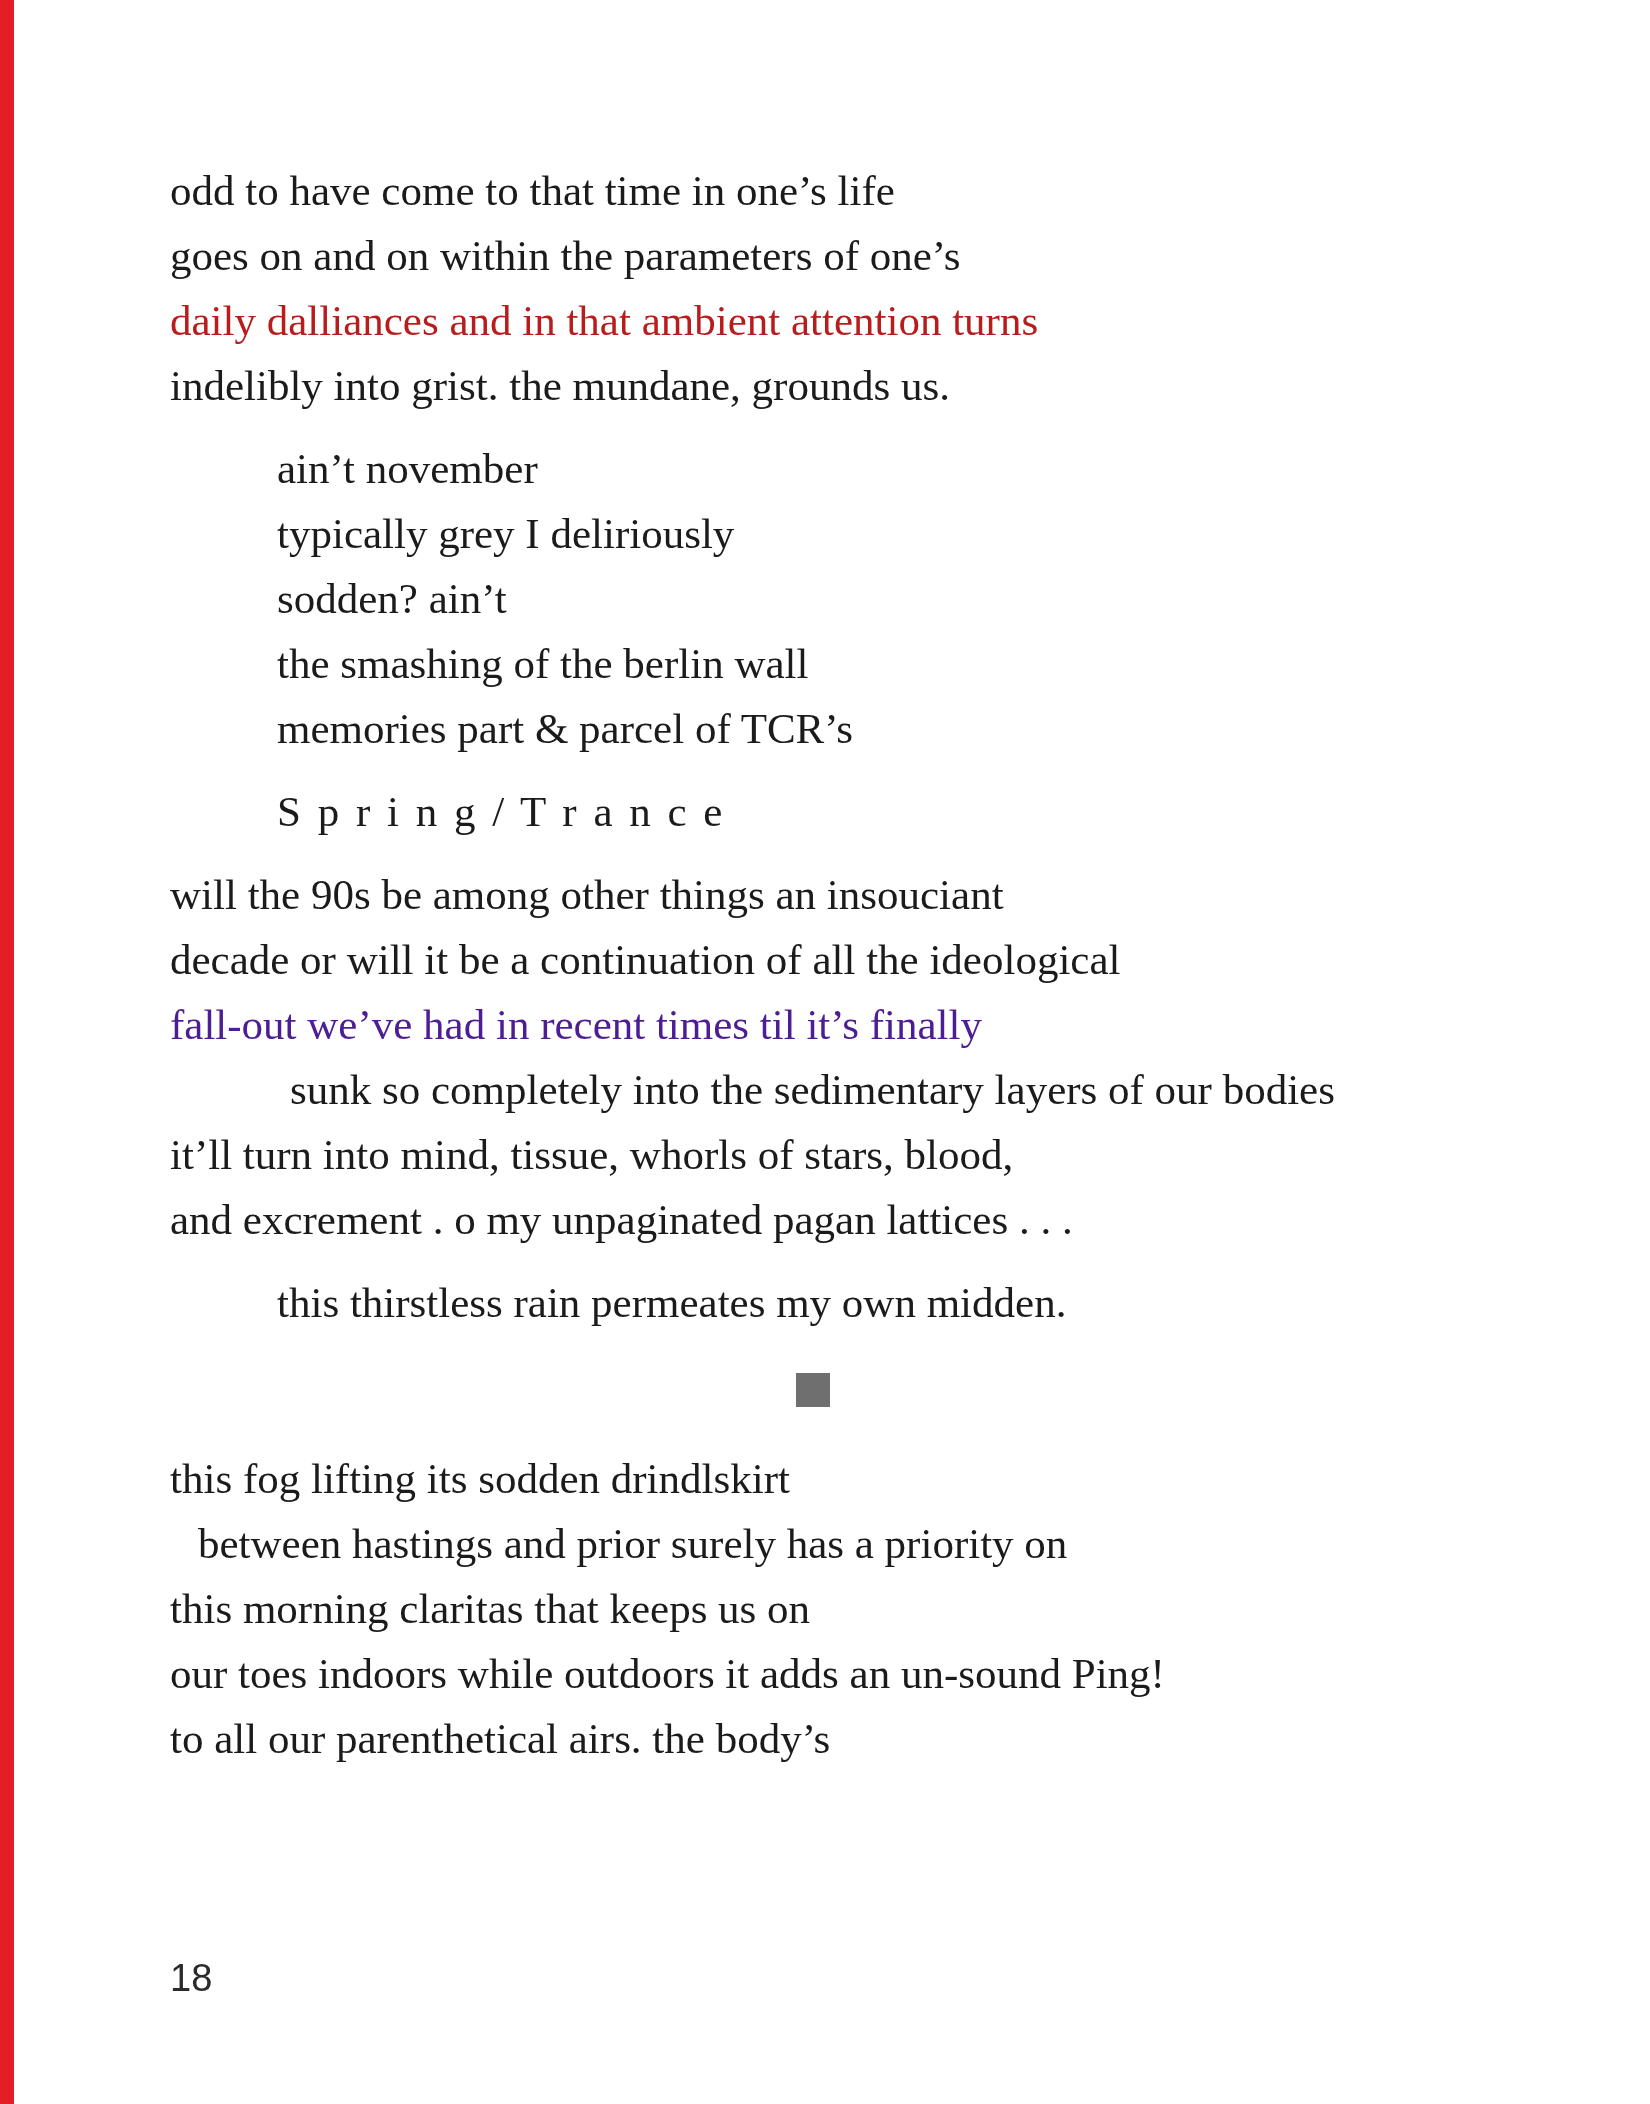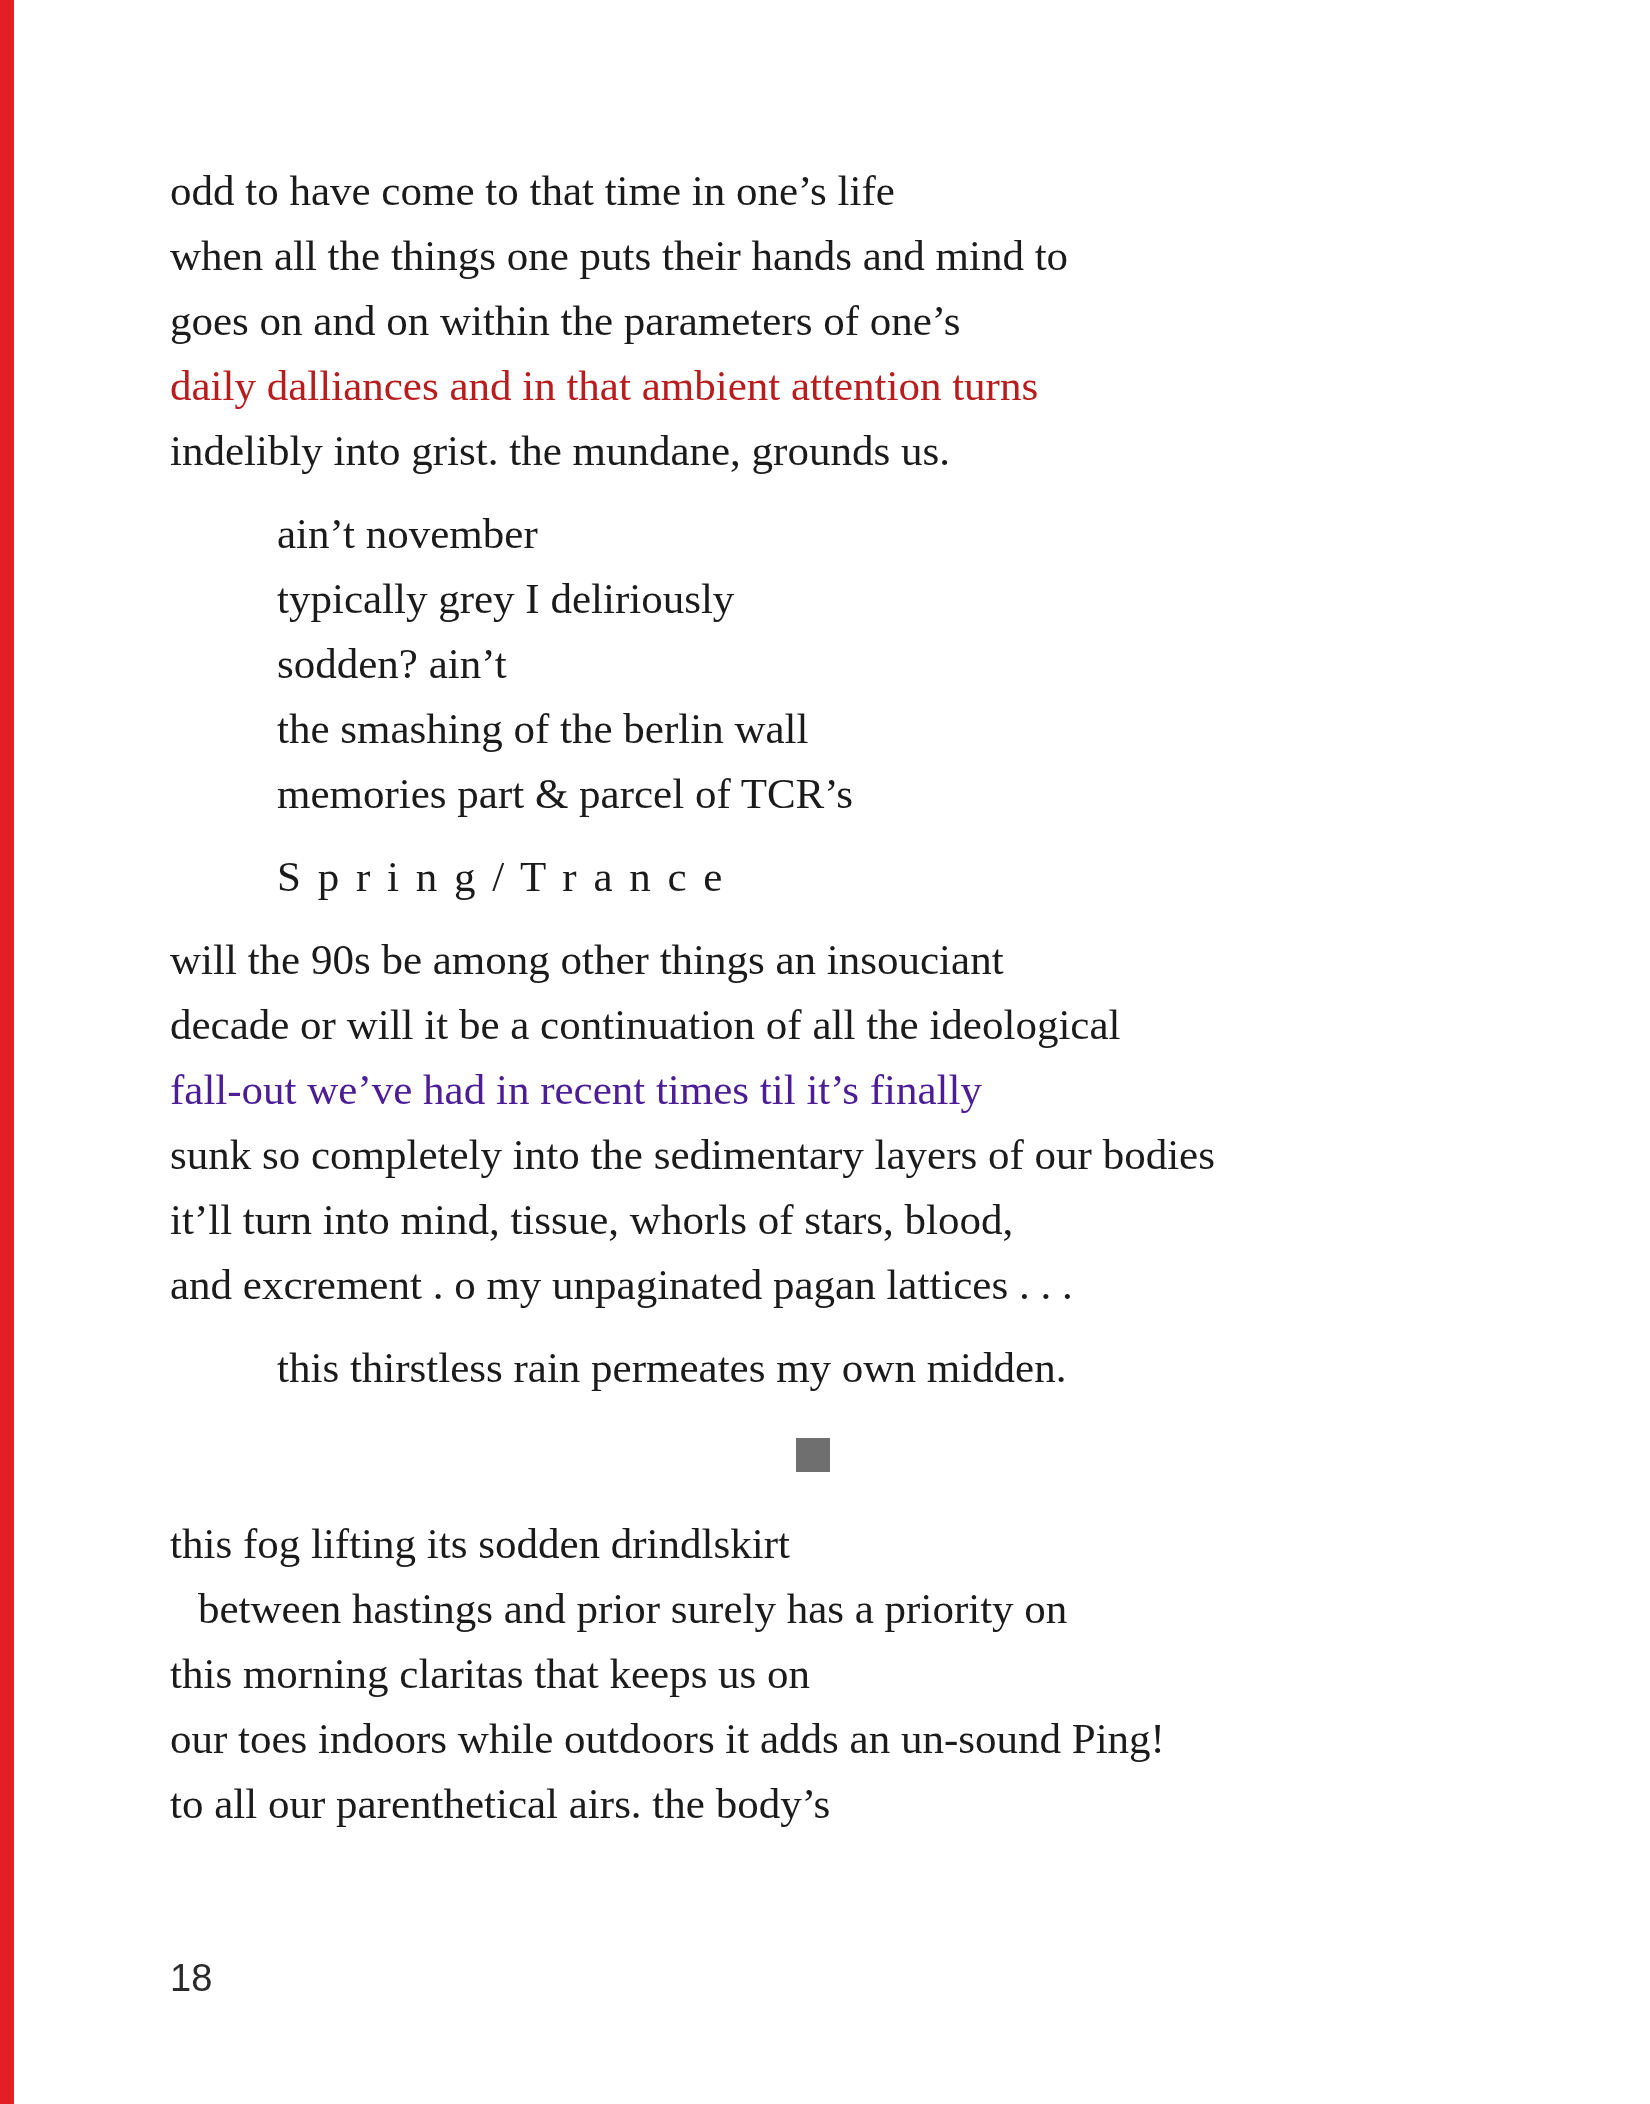--- a/index.html
+++ b/index.html
@@ -72,40 +72,39 @@
 </style>
 </head>
 <body>
 
 <div class="edge-bar" style="background-color: rgb(227, 30, 37);"></div>
 
 <main class="poem">
   <div id="poem-blocks">
       <div class="block stanza">
         <div class="poem-line" style="color: rgb(27, 27, 27);">odd to have come to that time in one’s life</div>
-        <div class="poem-line" style="color: rgb(27, 27, 27);">when all the things one puts their hands and mind to</div>
         <div class="poem-line" style="color: rgb(27, 27, 27);">goes on and on within the parameters of one’s</div>
         <div class="poem-line" style="color: #b91c1c;">daily dalliances and in that ambient attention turns</div>
         <div class="poem-line" style="color: rgb(27, 27, 27);">indelibly into grist. the mundane, grounds us.</div>
       </div>
       <div class="block stanza indented">
         <div class="poem-line" style="color: rgb(27, 27, 27);">ain’t november</div>
         <div class="poem-line" style="color: rgb(27, 27, 27);">typically grey I deliriously</div>
         <div class="poem-line" style="color: rgb(27, 27, 27);">sodden? ain’t</div>
         <div class="poem-line" style="color: rgb(27, 27, 27);">the smashing of the berlin wall</div>
         <div class="poem-line" style="color: rgb(27, 27, 27);">memories part &amp; parcel of TCR’s</div>
       </div>
       <div class="block stanza indented letterspaced">
         <div class="poem-line" style="color: rgb(27, 27, 27);">S p r i n g / T r a n c e</div>
       </div>
       <div class="block stanza">
         <div class="poem-line" style="color: rgb(27, 27, 27);">will the 90s be among other things an insouciant</div>
         <div class="poem-line" style="color: rgb(27, 27, 27);">decade or will it be a continuation of all the ideological</div>
         <div class="poem-line" style="color: #4c1d95;">fall-out we’ve had in recent times til it’s finally</div>
-        <div class="poem-line" style="color: rgb(27, 27, 27);">sunk so completely into the sedimentary layers of our bodies</div>
+        <div class="poem-line" style="color: rgb(27, 27, 27); text-align: center;">sunk so completely into the sedimentary layers of our bodies</div>
         <div class="poem-line" style="color: rgb(27, 27, 27);">it’ll turn into mind, tissue, whorls of stars, blood,</div>
         <div class="poem-line" style="color: rgb(27, 27, 27);">and excrement . o my unpaginated pagan lattices . . .</div>
       </div>
       <div class="block stanza indented">
         <div class="poem-line" style="color: rgb(27, 27, 27);">this thirstless rain permeates my own midden.</div>
       </div>
       <div class="block divider-block">
         <div class="divider-square" style="background-color: rgb(111, 111, 111);"></div>
       </div>
       <div class="block stanza">

